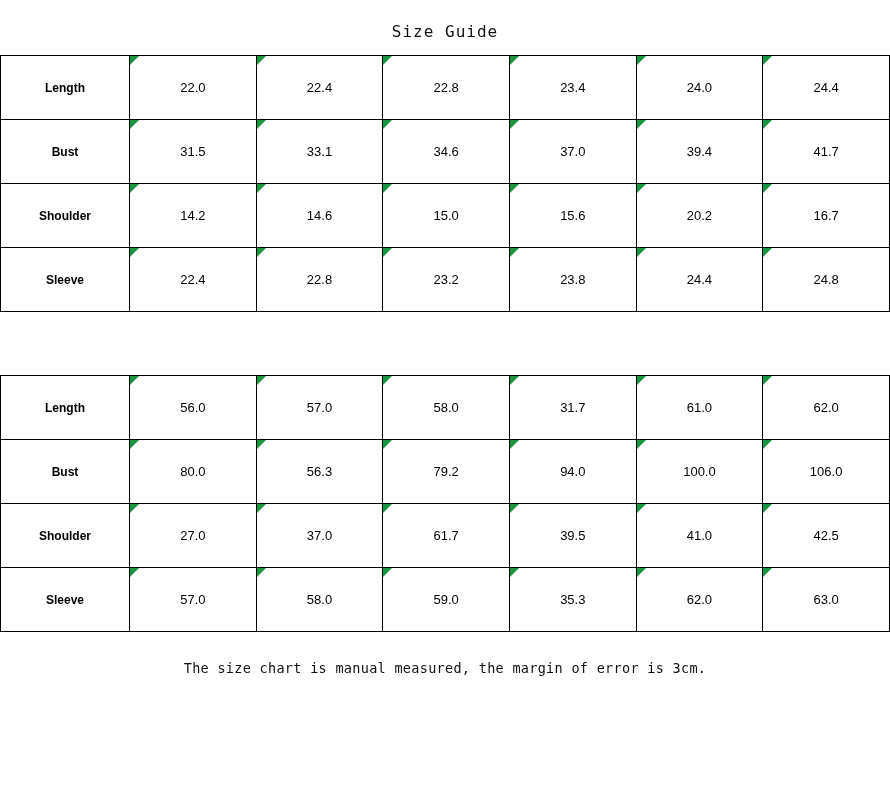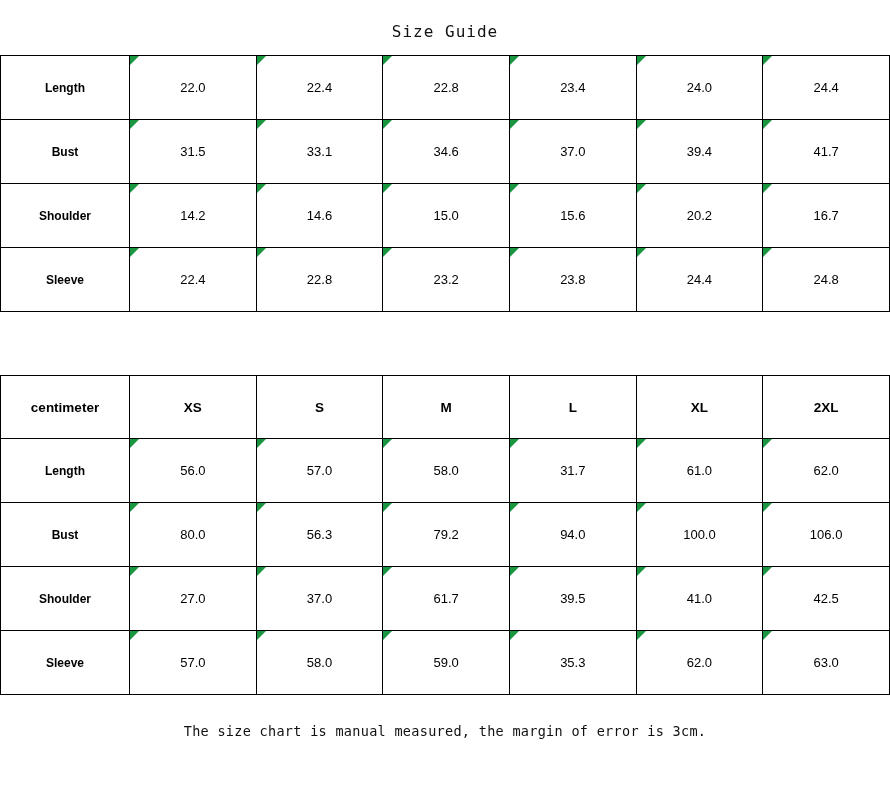--- a/index.html
+++ b/index.html
@@ -133,29 +133,20 @@
         </tr>
       </tbody>
     </table>
   </div>
 
   <div class="spacer-band"></div>
 
   <div class="table-wrap">
     <table class="size-table">
       <tbody>
-        <tr class="header">
-          <td class="rowhead">centimeter</td>
-          <td>XS</td>
-          <td>S</td>
-          <td>M</td>
-          <td>L</td>
-          <td>XL</td>
-          <td>2XL</td>
-        </tr>
         <tr>
           <td class="rowhead">Length</td>
           <td class="mark">56.0</td>
           <td class="mark">57.0</td>
           <td class="mark">58.0</td>
           <td class="mark">31.7</td>
           <td class="mark">61.0</td>
           <td class="mark">62.0</td>
         </tr>
         <tr>

